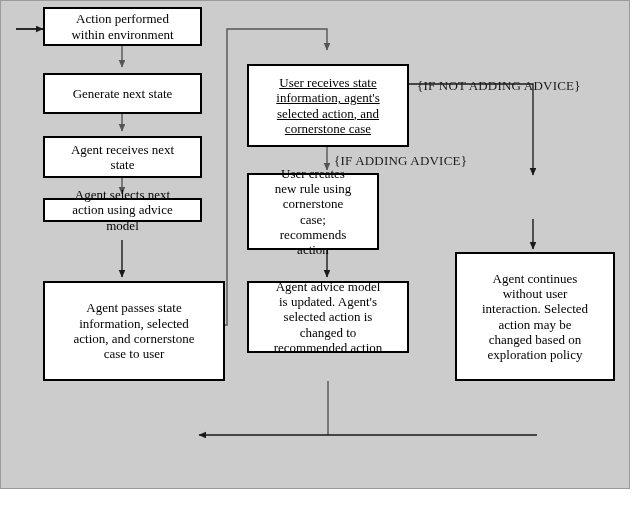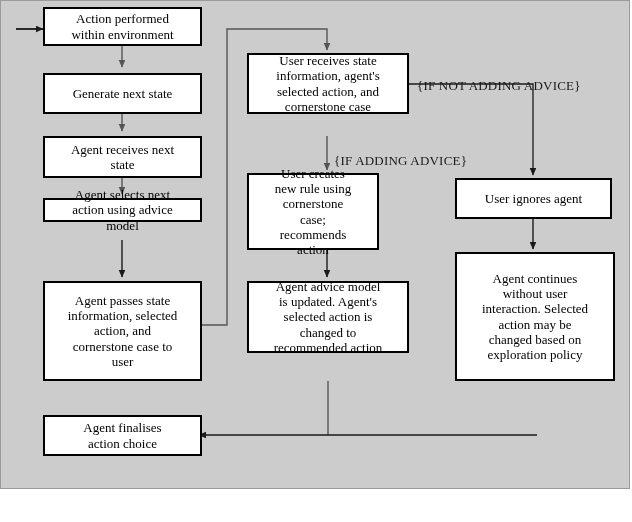--- a/index.html
+++ b/index.html
@@ -154,43 +154,37 @@
   </div>
 
   <div class="node" style="left:43px; top:136px; width:159px; height:42px;">
     <span class="txt">Agent receives next state</span>
   </div>
 
   <div class="node" style="left:43px; top:198px; width:159px; height:24px;">
     <span class="txt">Agent selects next action using advice model</span>
   </div>
 
-  <div class="node" style="left:43px; top:281px; width:159px; height:100px;">
+  <div class="node" style="left:43px; top:281px; width:182px; height:100px;">
     <span class="txt">Agent passes state information, selected action, and cornerstone case to user</span>
   </div>
 
-  <div class="node" style="left:43px; top:415px; width:159px; height:41px;">
-    <span class="txt">Agent finalises action choice</span>
-  </div>
 
-  <div class="node" style="left:247px; top:53px; width:162px; height:61px;">
+  <div class="node" style="left:247px; top:64px; width:162px; height:83px;text-decoration:underline;">
     <span class="txt">User receives state information, agent's selected action, and cornerstone case</span>
   </div>
 
   <div class="node" style="left:247px; top:173px; width:132px; height:77px;">
     <span class="txt">User creates new rule using cornerstone case; recommends action</span>
   </div>
 
   <div class="node" style="left:247px; top:281px; width:162px; height:72px;">
     <span class="txt">Agent advice model is updated. Agent's selected action is changed to recommended action</span>
   </div>
 
-  <div class="node" style="left:455px; top:178px; width:157px; height:41px;">
-    <span class="txt">User ignores agent</span>
-  </div>
 
   <div class="node" style="left:455px; top:252px; width:160px; height:129px;">
     <span class="txt">Agent continues without user interaction. Selected action may be changed based on exploration policy</span>
   </div>
 
   <div class="edge-label" style="left:417px; top:78px;">{IF NOT ADDING ADVICE}</div>
 
   <div class="edge-label" style="left:334px; top:153px;">{IF ADDING ADVICE}</div>
 
   <div class="caption"></div>

